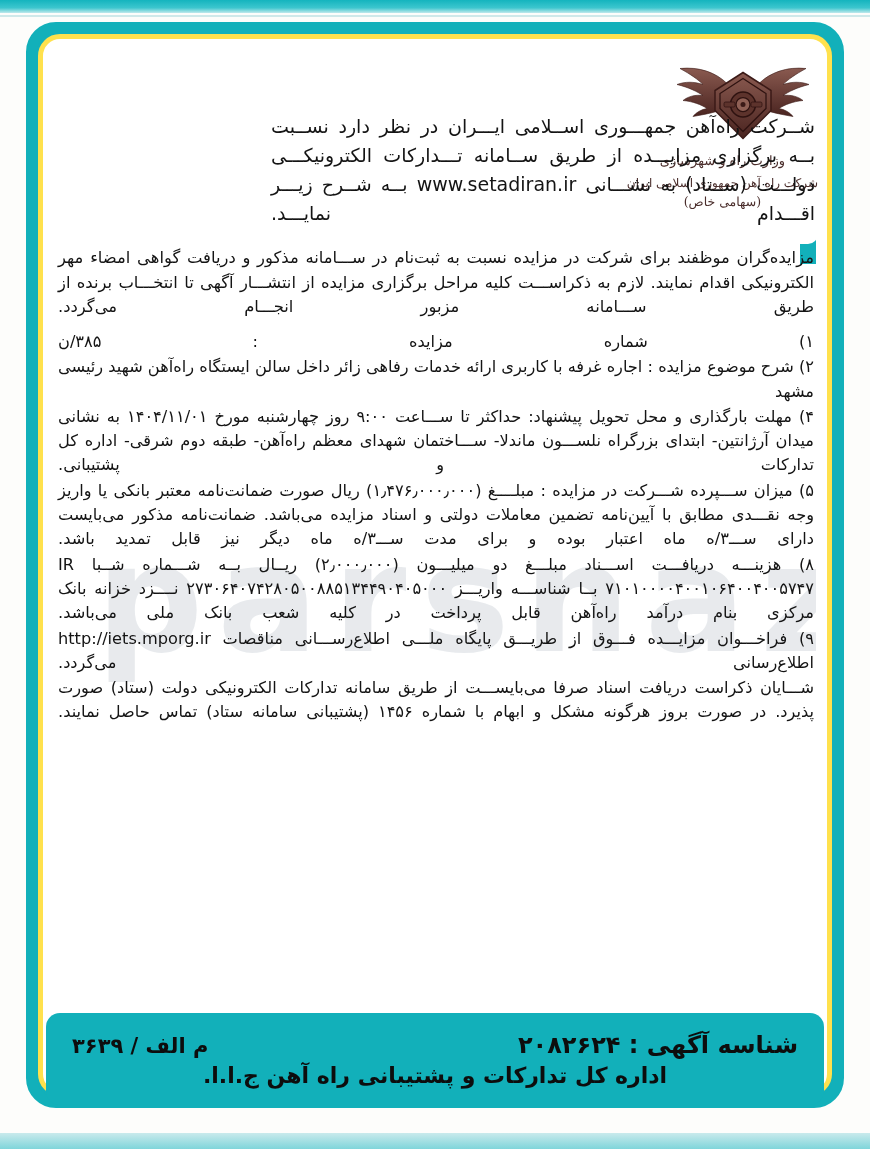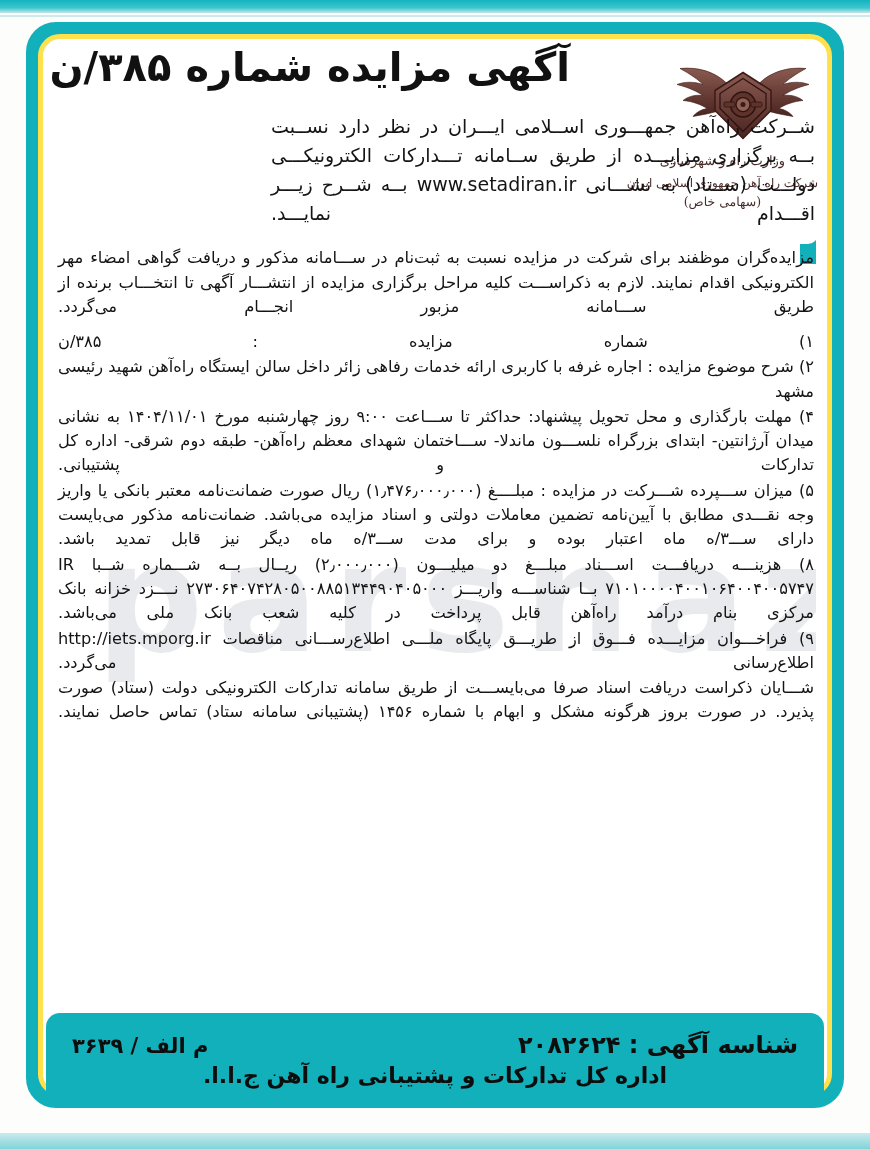--- a/index.html
+++ b/index.html
@@ -147,21 +147,20 @@
       <rect x="112" y="95" width="22" height="10" rx="3" fill="#5d332c" stroke="#2e1210" stroke-width="1.5"></rect>
       <rect x="166" y="95" width="22" height="10" rx="3" fill="#5d332c" stroke="#2e1210" stroke-width="1.5"></rect>
     </svg>
     <div class="logo-cap">
       <div>وزارت راه و شهرسازی</div>
       <div>شرکت راه آهن جمهوری اسلامی ایران</div>
       <div>(سهامی خاص)</div>
     </div>
   </div>
 
-  <div class="headline">آگهی مزایده شماره ۳۸۵/ن</div>
 
   <div class="body-col" style="text-align-last:justify;">
     <span>شــرکت راه‌آهن جمهـــوری اســلامی ایـــران در نظر دارد نســبت بــه برگزاری مزایـــده از طریق ســامانه تـــدارکات الکترونیکـــی دولـــت (ســتاد) به نشـــانی www.setadiran.ir بــه شــرح زیـــر اقـــدام نمایـــد.</span>
   </div>
 
   <div class="body-wide" style="top:246px;">
     <span>مزایده‌گران موظفند برای شرکت در مزایده نسبت به ثبت‌نام در ســـامانه مذکور و دریافت گواهی امضاء مهر الکترونیکی اقدام نمایند. لازم به ذکراســـت کلیه مراحل برگزاری مزایده از انتشـــار آگهی تا انتخـــاب برنده از طریق ســـامانه مزبور انجـــام می‌گردد.</span>
   </div>
 
   <div class="clauses just">

